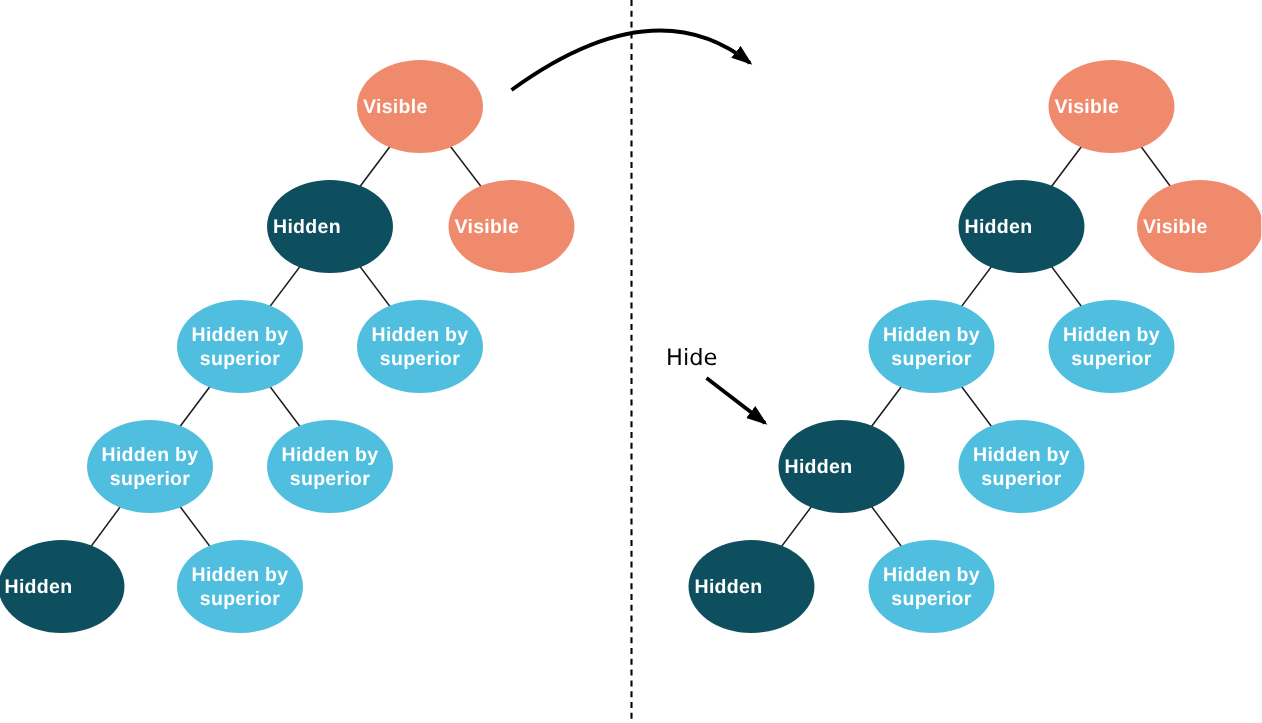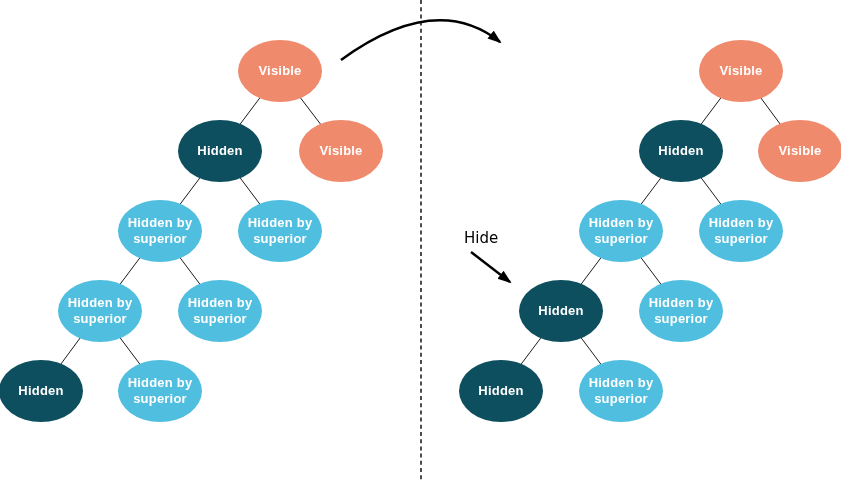--- a/index.html
+++ b/index.html
@@ -21,21 +21,21 @@
     top: 0;
     z-index: 1;
   }
   .node {
     position: absolute;
     width: 84px;
     height: 62px;
     border-radius: 50%;
     display: flex;
     align-items: center;
-    justify-content: center;
+    justify-content: flex-start;
     text-align: center;
     z-index: 2;
     color: var(--c-node-text, #ffffff);
     font-size: 13px;
     line-height: 16px;
     font-weight: 600;
     letter-spacing: 0.2px;
   }
   .node[data-state="visible"] { background: var(--c-visible, #F08A6C); }
   .node[data-state="hidden"] { background: var(--c-hidden, #0E4F5F); }
@@ -46,21 +46,20 @@
   }
   .hide-label {
     position: absolute;
     left: 444px;
     top: 230px;
     z-index: 3;
     color: #000000;
     font-family: "DejaVu Sans", sans-serif;
     font-size: 15px;
     line-height: 17px;
-    margin-left: 20px;
   }
 </style>
 </head>
 <body>
 
 <div class="canvas">
 
   <svg class="layer" width="841" height="482" viewBox="0 0 841 482">
     <defs>
       <marker id="arrowhead" markerUnits="userSpaceOnUse" markerWidth="15" markerHeight="12" refX="12" refY="5" orient="auto">

